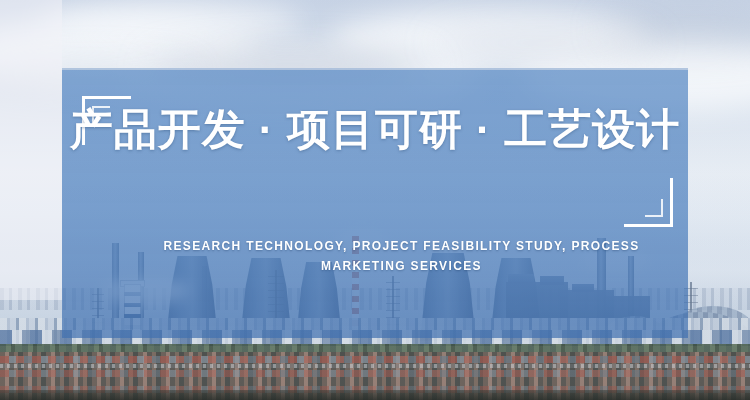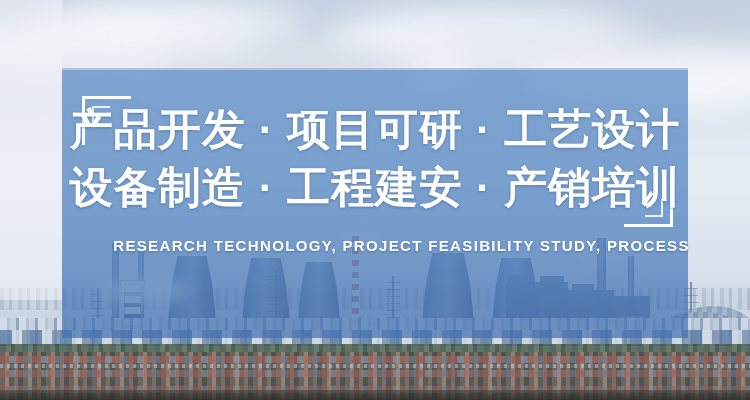--- a/index.html
+++ b/index.html
@@ -317,21 +317,21 @@
     text-shadow: 0 1px 3px rgba(30,60,100,.35);
     white-space: nowrap;
   }
 
   .subhead {
     position: absolute;
     left: 62px; top: 236px; width: 679px;
     text-align: center;
     color: #ffffff;
     font-family: "Liberation Sans", sans-serif;
-    font-size: 15px;
+    font-size: 12px;
     font-weight: bold;
     letter-spacing: 1.35px;
     line-height: 20px;
     text-shadow: 0 1px 2px rgba(30,60,100,.4);
   }
   .subhead .sl { display: block; }
 </style>
 </head>
 <body>
 
@@ -406,20 +406,20 @@
 
   <div class="left-wash"></div>
 
   <div class="panel"></div>
 
   <div class="bracket tl"></div>
   <div class="bracket br"></div>
 
   <div class="headline-wrap">
     <div class="headline">产品开发 · 项目可研 · 工艺设计</div>
-    <div class="headline">设备制造 · 工程建安 · 产销培训</div>
   </div>
 
   <div class="subhead">
     <span class="sl">RESEARCH TECHNOLOGY, PROJECT FEASIBILITY STUDY, PROCESS</span>
+    <span class="sl">MARKETING SERVICES</span>
   </div>
 
 </div>
 
 </body></html>

